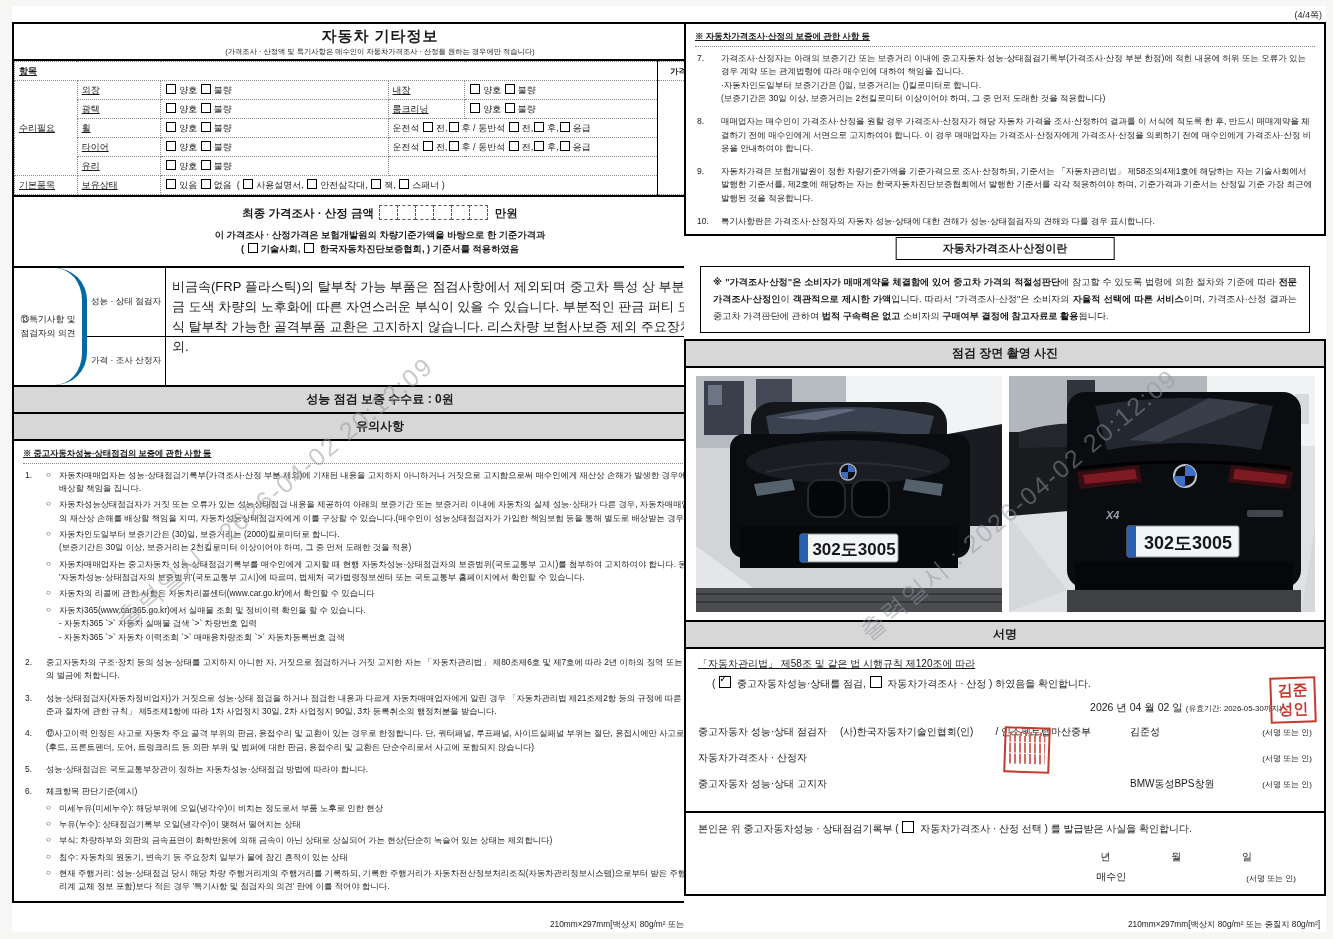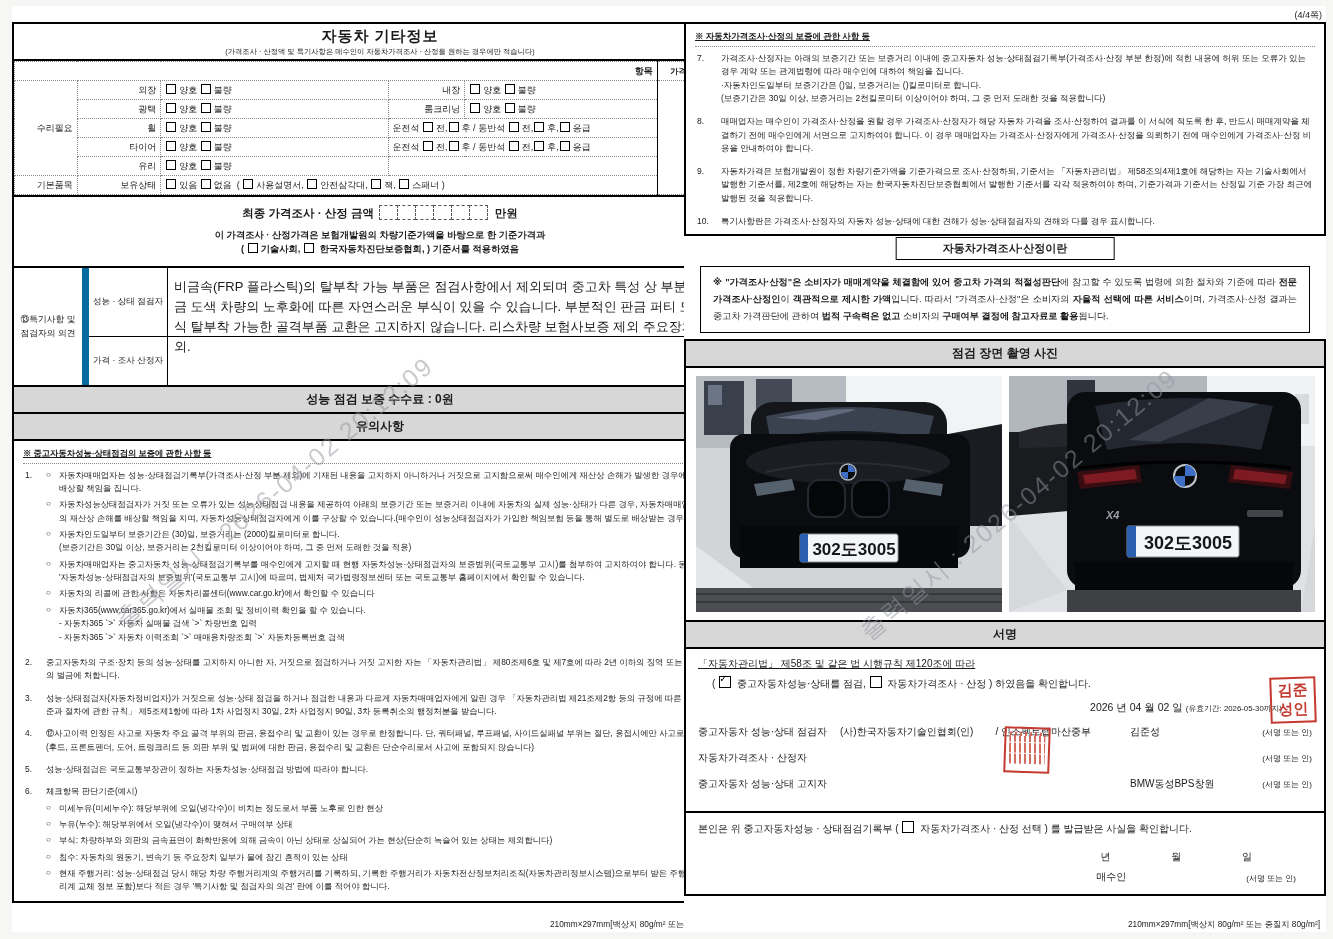--- a/index.html
+++ b/index.html
@@ -11,33 +11,33 @@
   .plabel{text-align:right;font-size:9px;padding:3px 4px 2px 0;}
   .bx{border:2px solid #000;margin-top:-2px;position:relative;background:#fff;}
   .bx:first-of-type{margin-top:0;}
   
   .ttl{border-bottom:2px solid #000;text-align:center;padding:3px 0 2px;}
   .ttl h1{margin:0;font-size:15px;letter-spacing:1px;}
   .ttl .sub{font-size:7.3px;color:#222;margin-top:1px;}
   
   table.itab{border-collapse:collapse;width:100%;table-layout:fixed;font-size:9px;}
   table.itab td{border:1px dotted #888;padding:1px 4px;height:16px;overflow:hidden;white-space:nowrap;}
-  table.itab td.c{text-align:right;}
+  table.itab td.c{text-align:left;text-decoration:underline;}
   td.pricecol{border-left:1px solid #000 !important;text-align:center;font-size:8.2px;}
   .cb{display:inline-block;width:8px;height:8px;border:1px solid #000;background:#fff;margin:0 3px -1px 1px;position:relative;}
   .cb.checked::after{content:"✓";position:absolute;left:-1px;top:-4px;font-size:10px;font-weight:bold;color:#000;}
   
   .fin{text-align:center;padding:8px 0 9px;}
   .fin-l1{font-size:11.5px;font-weight:bold;margin-bottom:7px;}
   .fin-l2{font-size:9.3px;font-weight:bold;line-height:1.55;}
   .mcell{display:inline-block;width:17px;height:13px;border:1px dashed #555;margin-left:-1px;vertical-align:-3px;background:#fff;}
   
   .sp{display:flex;font-size:8.4px;min-height:88px;}
-  .sp-h{width:64px;flex:none;border-right:7px solid #0369a1;display:flex;align-items:center;justify-content:center;
-        text-align:center;font-size:8.8px;line-height:1.5;padding:2px;}
+  .sp-h{width:64px;flex:none;border-right:5px solid #0369a1;display:flex;align-items:center;justify-content:center;
+        text-align:center;font-size:8.8px;line-height:1.5;padding:2px;border-radius:32px;}
   .sp-rows{flex:1;display:flex;flex-direction:column;}
   .sp-row{display:flex;flex:1;}
   .sp-row.first{border-bottom:1px solid #000;min-height:68px;}
   .sp-row.second{min-height:18px;}
   .sp-lab{width:74px;flex:none;border-right:1px solid #000;display:flex;align-items:center;justify-content:center;
           font-size:8.6px;text-align:center;padding:2px;}
   .sp-val{flex:1;padding:9px 6px;line-height:1.55;font-size:13px;}
   
   .band{background:#d7d7d7;text-align:center;font-weight:bold;font-size:12px;padding:4px 0;}
   
@@ -237,21 +237,21 @@
       <div class="ni" style="margin-bottom:0">
         <div class="nno">6.</div>
         <div class="nbody">
           <div style="margin-bottom:3px">체크항목 판단기준(예시)</div>
           <div class="blt">
               <span class="bm">○</span>
               <span class="btxt">미세누유(미세누수): 해당부위에 오일(냉각수)이 비치는 정도로서 부품 노후로 인한 현상</span>
             </div>
           <div class="blt">
               <span class="bm">○</span>
-              <span class="btxt">누유(누수): 해당부위에서 오일(냉각수)이 맺혀서 구매여부 상태</span>
+              <span class="btxt">누유(누수): 상태점검기록부 오일(냉각수)이 맺혀서 떨어지는 상태</span>
             </div>
           <div class="blt">
               <span class="bm">○</span>
               <span class="btxt">부식: 차량하부와 외판의 금속표면이 화학반응에 의해 금속이 아닌 상태로 상실되어 가는 현상(단순히 녹슬어 있는 상태는 제외합니다)</span>
             </div>
           <div class="blt">
               <span class="bm">○</span>
               <span class="btxt">침수: 자동차의 원동기, 변속기 등 주요장치 일부가 물에 잠긴 흔적이 있는 상태</span>
             </div>
           <div class="blt">

